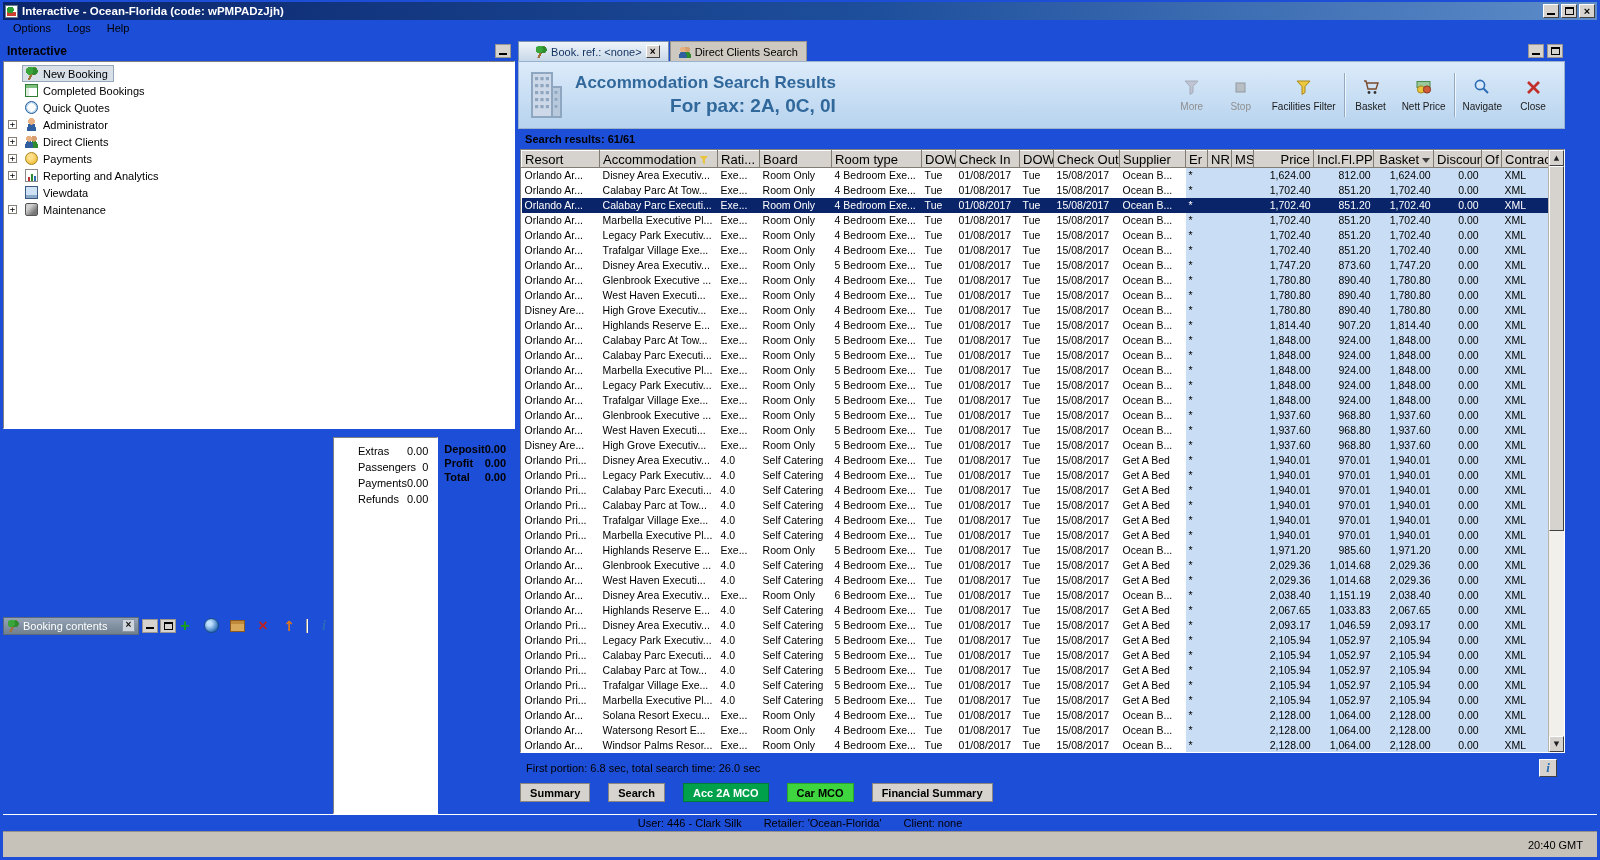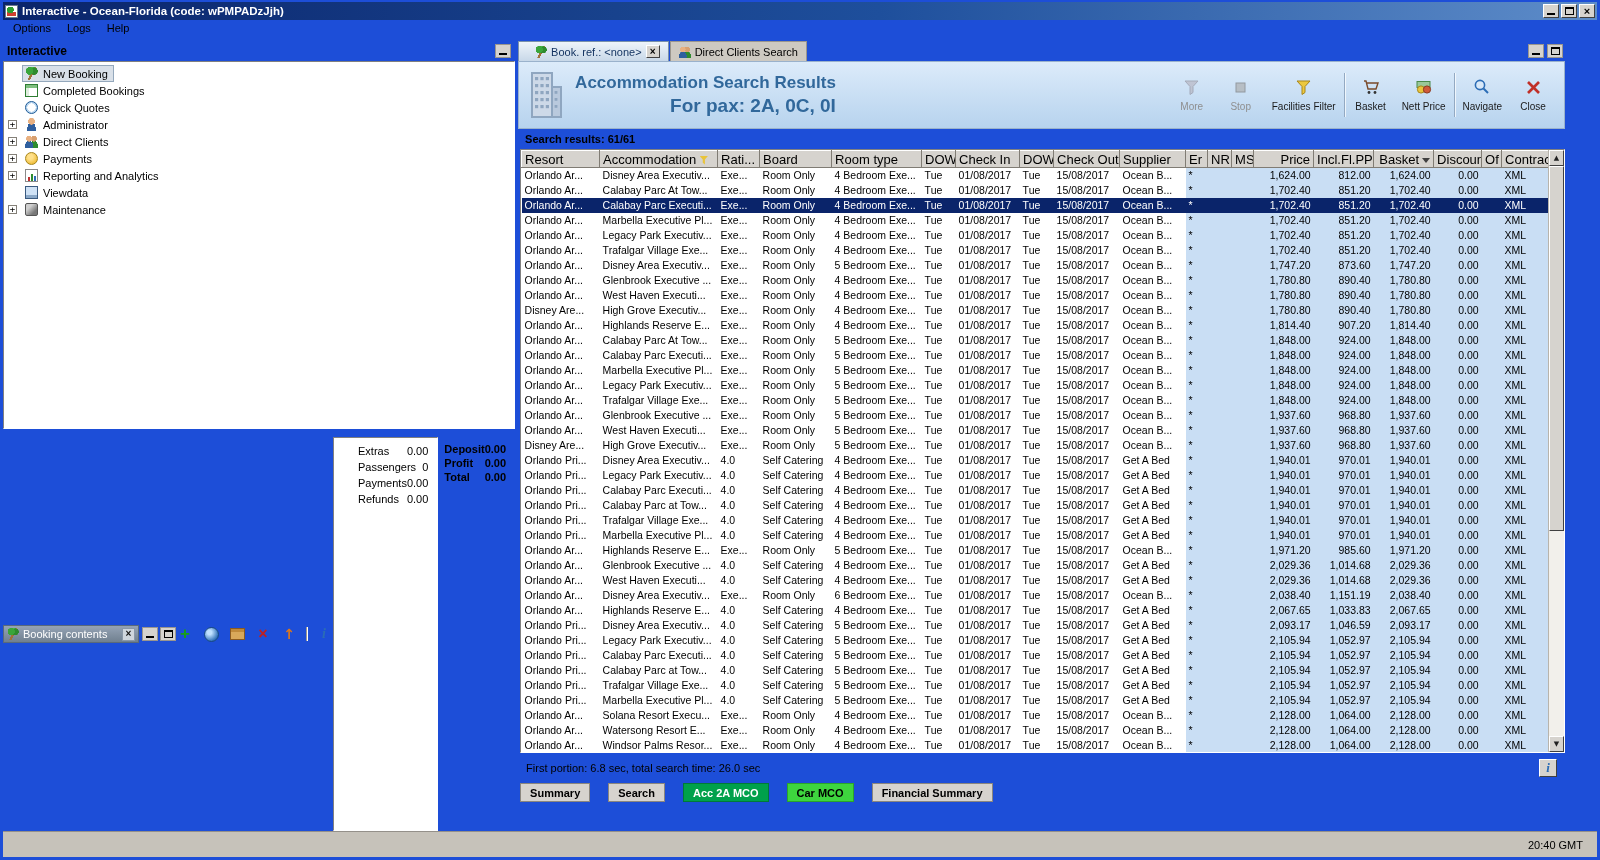--- a/index.html
+++ b/index.html
@@ -1364,17 +1364,22 @@
           <span class="btab green-dark">Acc 2A MCO</span>
           <span class="btab green-bright">Car MCO</span>
           <span class="btab ">Financial Summary</span>
         </div>
 
     </div>
 
     <div class="right-spacer"></div>
   </div>
 
+  <div class="statusbar">
+    <span>User: 446 - Clark Silk</span>
+    <span>Retailer: 'Ocean-Florida'</span>
+    <span>Client: none</span>
+  </div>
   <div class="bottombar">
     <span>20:40 GMT</span>
   </div>
 
 </div>
 
 </body></html>

